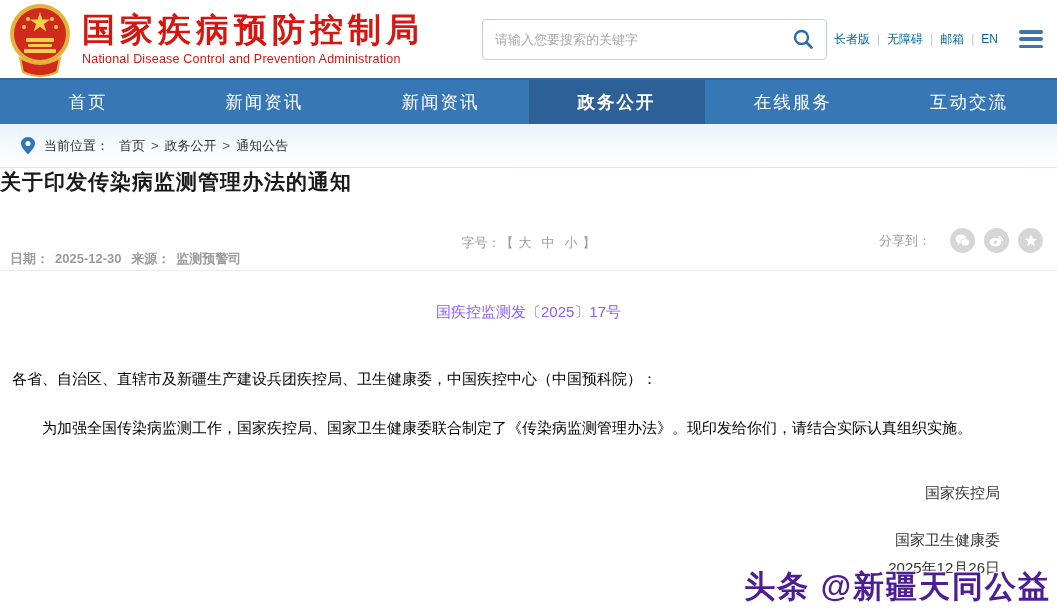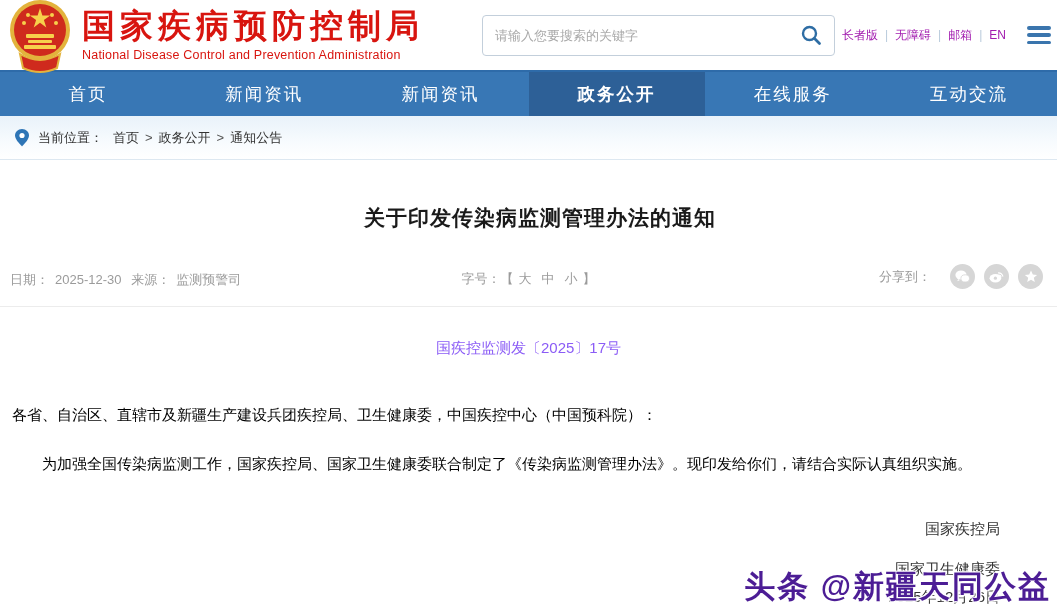--- a/index.html
+++ b/index.html
@@ -6,22 +6,22 @@
   html, body { background: #fff; }
   body {
     font-family: "Liberation Sans", "DejaVu Sans", sans-serif;
     width: 1057px; height: 608px; position: relative; overflow: hidden;
     color: #333;
   }
   .page { width: 1057px; height: 608px; position: relative; background: #fff; }
 
   
   .header {
-    height: 70px; display: flex; align-items: center;
-    padding: 0 6px 0 8px; background: #fff;
+    height: 78px; display: flex; align-items: center;
+    padding: 0 14px 0 8px; background: #fff;
   }
   .emblem-wrap { width: 64px; height: 76px; flex: 0 0 auto; margin-top: 2px; }
   .brand { margin-left: 10px; flex: 0 0 auto; }
   .brand-title {
     color: #d8150f; font-size: 33px; font-weight: 700; letter-spacing: 5px;
     line-height: 1.15; font-family: "Liberation Serif", "DejaVu Serif", serif;
   }
   .brand-sub { color: #d8150f; font-size: 12.5px; margin-top: 3px; letter-spacing: 0.2px; }
 
   .search-box {
@@ -32,59 +32,59 @@
   .search-input {
     border: none; outline: none; flex: 1; font-size: 13px; color: #333;
     font-family: inherit; background: transparent;
   }
   .search-input::placeholder { color: #a9a9a9; }
   .search-btn { background: none; border: none; cursor: pointer; width: 26px; height: 26px; display: flex; align-items: center; justify-content: center; }
 
   .quick-links {
     margin-left: auto; display: flex; align-items: center; font-size: 12px; color: #7da0c0;
   }
-  .quick-link { color: #a21caf; text-decoration: none; padding: 0 7px; white-space: nowrap; cursor: pointer; text-align: right; }
+  .quick-link { color: #0369a1; text-decoration: none; padding: 0 7px; white-space: nowrap; cursor: pointer; text-align: right; }
   .ql-sep { color: #b9cbdc; }
   .hamburger { margin-left: 14px; width: 24px; height: 18px; display: flex; flex-direction: column; justify-content: space-between; cursor: pointer; }
   .hamburger span { display: block; height: 3.5px; background: #3a75ad; border-radius: 2px; }
 
   
   .nav {
     height: 46px; background: #3877b5; display: flex;
     border-top: 2px solid #2e6ba9;
   }
   .nav-item {
     flex: 1; display: flex; align-items: center; justify-content: center;
     color: #fff; font-size: 17.5px; letter-spacing: 2px; cursor: pointer;
   }
   .nav-item.active { background: #2d6097; font-weight: 700; }
 
   
   .crumb-bar {
-    height: 44px; display: flex; align-items: center; padding: 0 14px;
+    height: 44px; display: flex; align-items: center; padding: 0 20px;
     background: linear-gradient(180deg, #e9f2fa 0%, #f7fbfe 60%, #ffffff 100%);
     border-bottom: 1px solid #dde8f1;
     font-size: 13px; color: #333;
   }
   .crumb-pin { width: 16px; height: 18px; margin-right: 8px; }
   .crumb-prefix { color: #333; margin-right: 6px; }
   .crumb-link { color: #333; text-decoration: none; cursor: pointer; padding: 0 4px; }
   .crumb-sep { color: #555; padding: 0 2px; }
 
   
   .article { padding: 0 0 0 0; position: relative; }
   .article-title {
-    text-align: center; font-size: 21px; font-weight: 700; color: #1a1a1a;
-    margin-top: 44px; letter-spacing: 1px; padding-left: 23px;
+    font-size: 21px; font-weight: 700; color: #1a1a1a;
+    letter-spacing: 1px;
   }
   .meta-row {
     margin-top: 36px; position: relative; height: 22px;
     font-size: 13px; color: #9b9b9b; padding: 0 14px;
   }
-  .meta-left { position: absolute; left: 10px; top: 1px; line-height: 22px; }
+  .meta-left { position: absolute; left: 10px; top: 16px; line-height: 22px; font-weight: bold; }
   .meta-left span { margin-right: 6px; }
   .meta-center { position: absolute; left: 0; right: 0; text-align: center; top: 0; line-height: 22px; }
   .fontsize-opt { cursor: pointer; color: #9b9b9b; margin: 0 5px; }
   .meta-right { position: absolute; right: 14px; top: -4px; display: flex; align-items: center; line-height: 22px; }
   .share-label { margin-right: 10px; }
   .share-icon {
     width: 25px; height: 25px; border-radius: 50%; background: #d6d6d6;
     display: inline-flex; align-items: center; justify-content: center;
     margin-left: 9px; cursor: pointer; color: #fff;
   }
@@ -92,21 +92,21 @@
 
   .doc-number { text-align: center; margin-top: 32px; font-size: 15px; color: #8b5cf6; }
 
   .body-text { margin-top: 46px; padding: 0 12px; font-size: 15px; color: #000000; line-height: 1.5; }
   .para { margin-top: 0; }
   .para + .para { margin-top: 26px; }
   .para.indent { text-indent: 2em; }
 
   .signatures { margin-top: 46px; padding-right: 57px; text-align: right; font-size: 15px; color: #333; }
   .sig-line { line-height: 1; }
-  .sig-line:nth-child(2) { margin-top: 25px; }
+  .sig-line:nth-child(2) { margin-top: 32px; }
   .sig-line:nth-child(3) { margin-top: 13px; }
 
   
   .watermark {
     position: absolute; right: 6px; bottom: 0px; z-index: 5;
     font-size: 31px; font-weight: 700; color: #4c1d95; letter-spacing: 2px;
     text-shadow: -1px -1px 0 #fff, 1px -1px 0 #fff, -1px 1px 0 #fff, 1px 1px 0 #fff, 0 2px 3px rgba(255,255,255,.8);
     white-space: nowrap; pointer-events: none;
   }
 </style>

